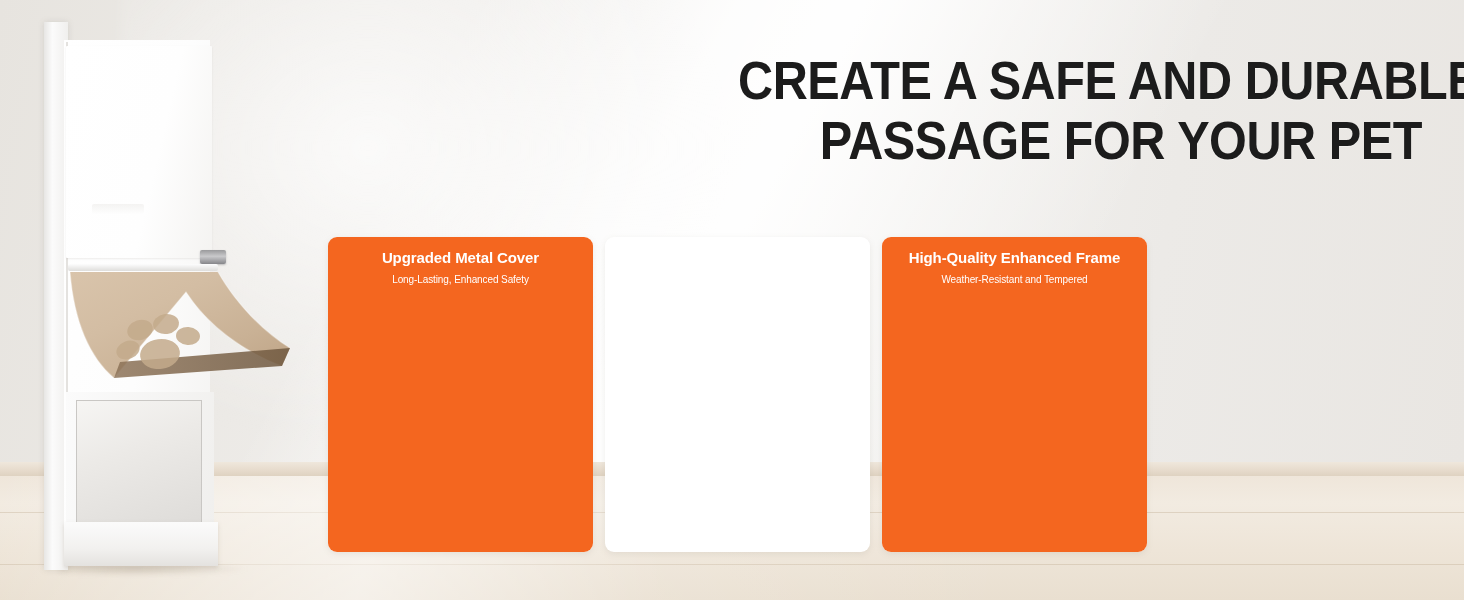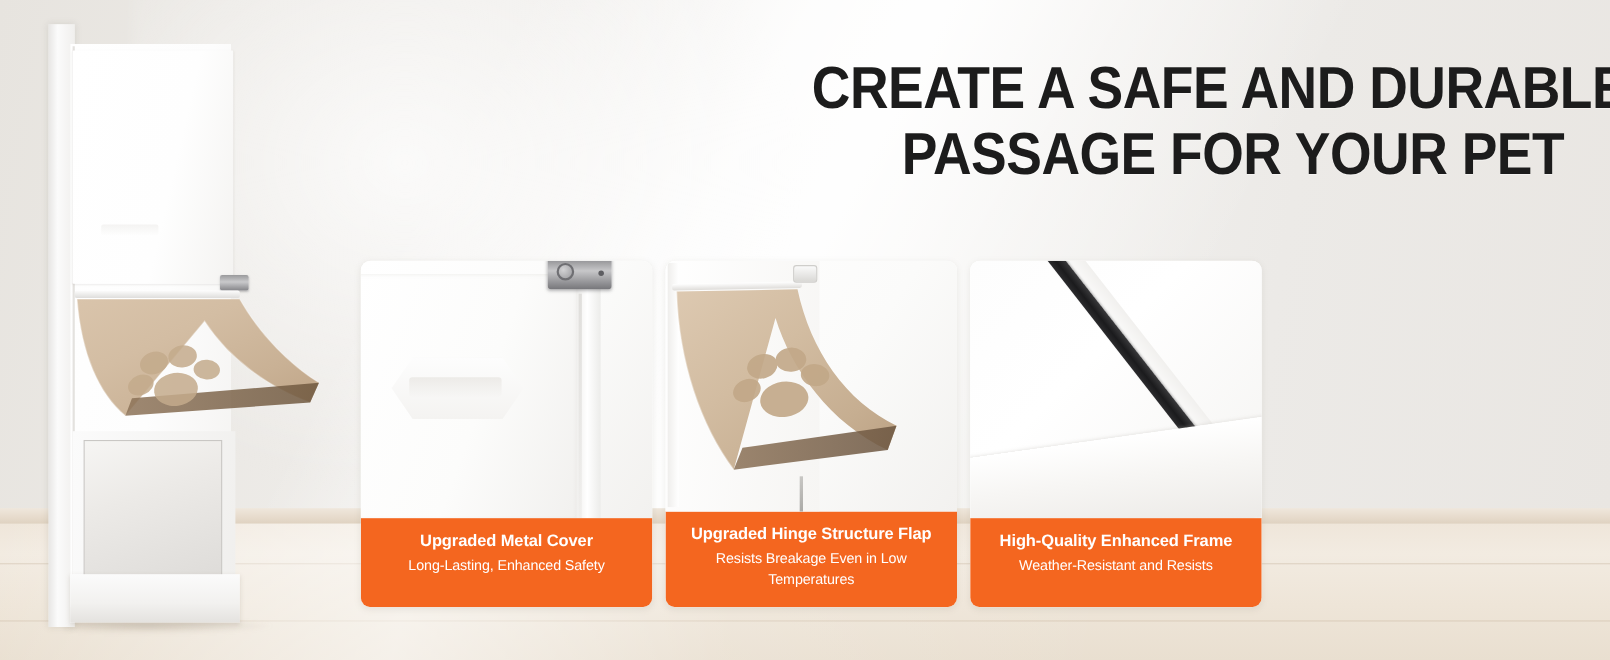--- a/index.html
+++ b/index.html
@@ -136,21 +136,21 @@
 
   
   .cards {
     position:absolute; left:328px; top:237px;
     width:1102px; height:315px;
     display:flex; gap:12px;
   }
   .card {
     position:relative;
     width:265px;
-    display:flex; flex-direction:column;
+    display:flex; 
     border-radius:9px;
     overflow:hidden;
     background:#fff;
     box-shadow:0 2px 6px rgba(130,122,112,0.13);
   }
   .card-media {
     position:relative;
     height:234px;
     background:linear-gradient(125deg,#ffffff 0%, #fbfbfa 55%, #f2f1ef 100%);
     overflow:hidden;
@@ -164,21 +164,21 @@
   }
   .card-title {
     display:block;
     font-size:15px;
     font-weight:bold;
     line-height:20px;
     letter-spacing:-0.1px;
   }
   .card-sub {
     display:block;
-    font-size:13px;
+    font-size:10px;
     font-weight:normal;
     line-height:19px;
     margin-top:2px;
     letter-spacing:-0.1px;
   }
   .card.tall .card-media { height:228px; }
 
   
   .m1-panel {
     position:absolute; left:-6px; top:12px; width:205px; height:224px;
@@ -414,34 +414,30 @@
             <g fill="#c2a888" opacity="0.9">
               <ellipse cx="84" cy="74" rx="14" ry="11" transform="rotate(-16 84 74)"></ellipse>
               <ellipse cx="110" cy="68" rx="14" ry="11" transform="rotate(-4 110 68)"></ellipse>
               <ellipse cx="70" cy="96" rx="13" ry="10" transform="rotate(-24 70 96)"></ellipse>
               <ellipse cx="132" cy="82" rx="13" ry="10" transform="rotate(6 132 82)"></ellipse>
               <ellipse cx="104" cy="104" rx="22" ry="16" transform="rotate(-8 104 104)"></ellipse>
             </g>
           </svg>
         </div>
       </div>
-      <div class="card-caption">
-        <span class="card-title">Upgraded Hinge Structure Flap</span>
-        <span class="card-sub">Resists Breakage Even in Low Temperatures</span>
-      </div>
     </div>
 
     <div class="card">
       <div class="card-media">
         <div class="m3-base"></div>
         <div class="m3-rail"></div>
         <div class="m3-strip"></div>
         <div class="m3-lower-edge"></div>
       </div>
       <div class="card-caption">
         <span class="card-title">High-Quality Enhanced Frame</span>
-        <span class="card-sub">Weather-Resistant and Resists</span>
+        <span class="card-sub">Weather-Resistant and Tempered</span>
       </div>
     </div>
 
 
   </div>
 </div>
 
 </body></html>

